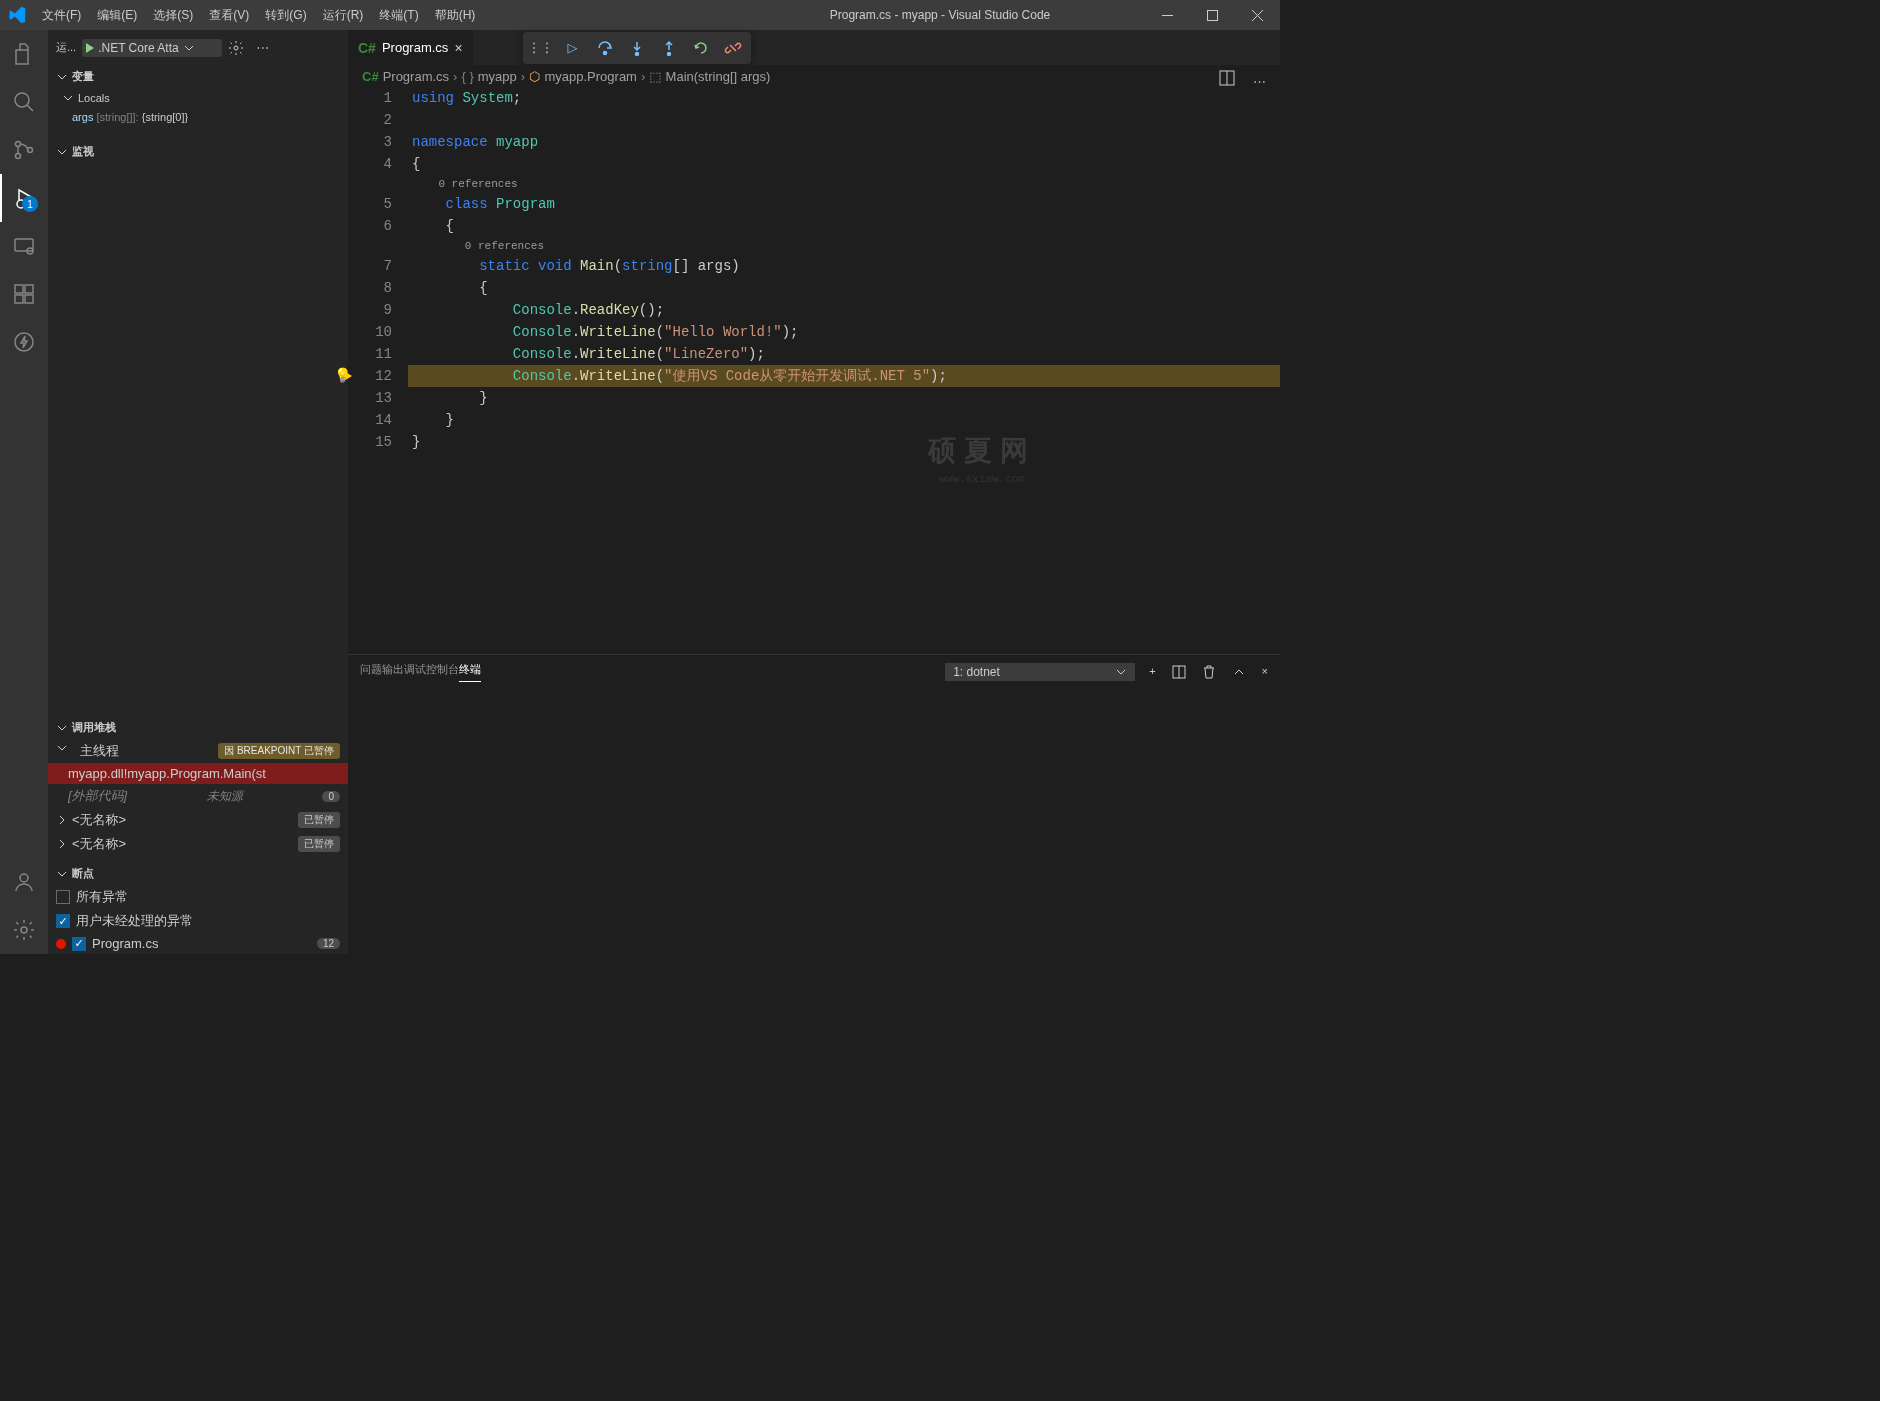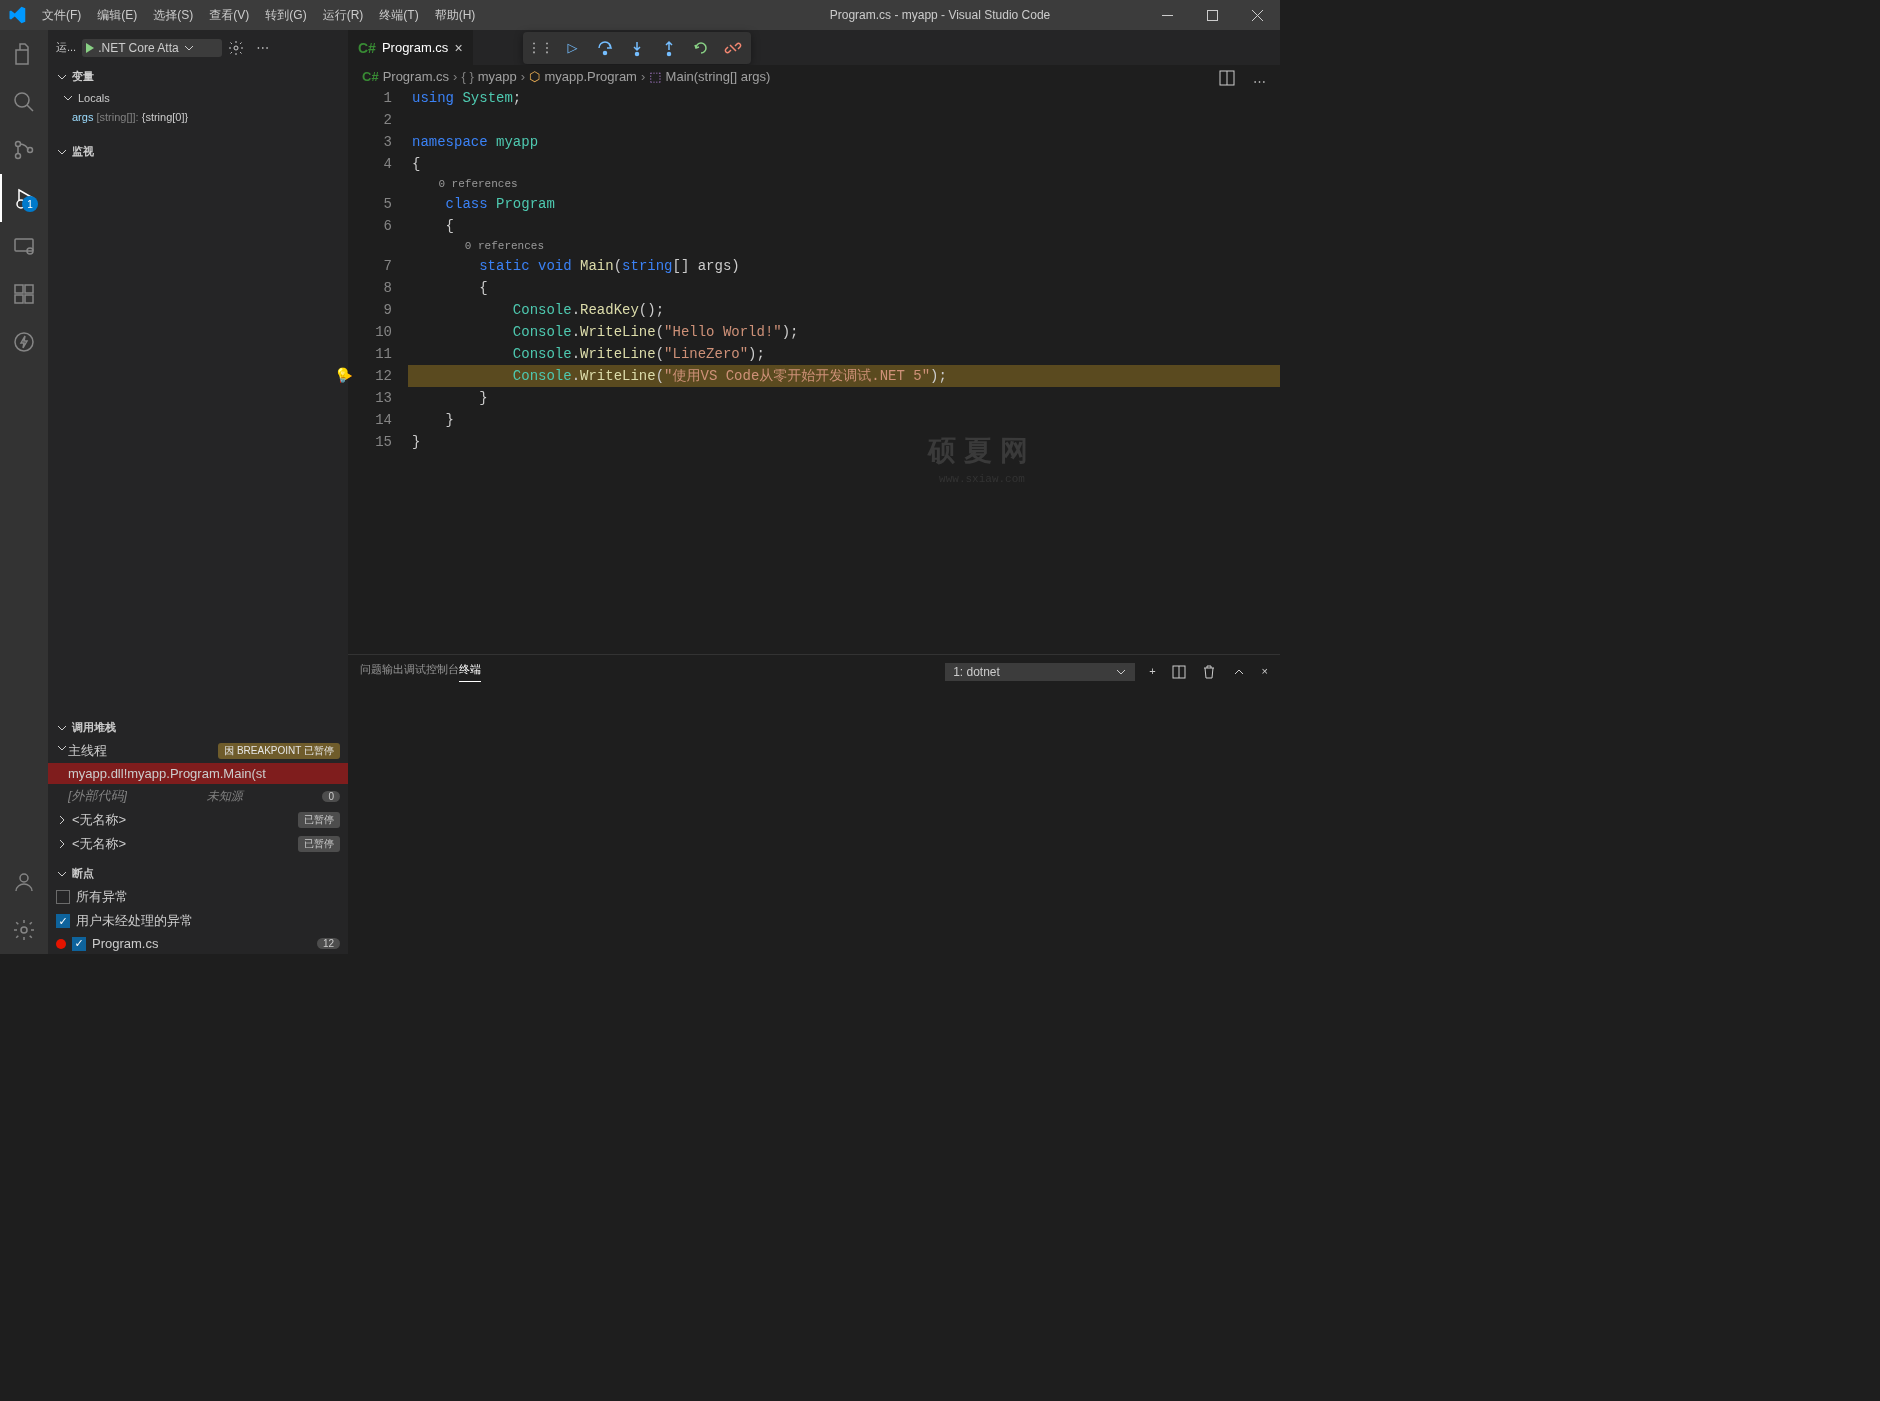--- a/index.html
+++ b/index.html
@@ -238,21 +238,21 @@
 
     <div class="flex-spacer"></div>
 
     <div class="section-header">
       <svg class="chev-svg" viewBox="0 0 12 12">
           <path d="M2 4l4 4 4-4" fill="none" stroke="#ccc"></path>
         </svg>
       <span>调用堆栈</span>
     </div>
     <div class="callstack-item">
-      <span style="display:flex;align-items:flex-start;gap:0">
+      <span style="display:flex;align-items:flex-start;gap:12px">
           <svg class="chev-svg" viewBox="0 0 12 12">
             <path d="M2 4l4 4 4-4" fill="none" stroke="#ccc"></path>
           </svg>
           <span>主线程</span>
         </span>
       <span class="badge-tag orange">因 BREAKPOINT 已暂停</span>
     </div>
     <div class="callstack-item selected" style="padding-left:20px">
       <span class="callstack-label">myapp.dll!myapp.Program.Main(st</span>
     </div>

